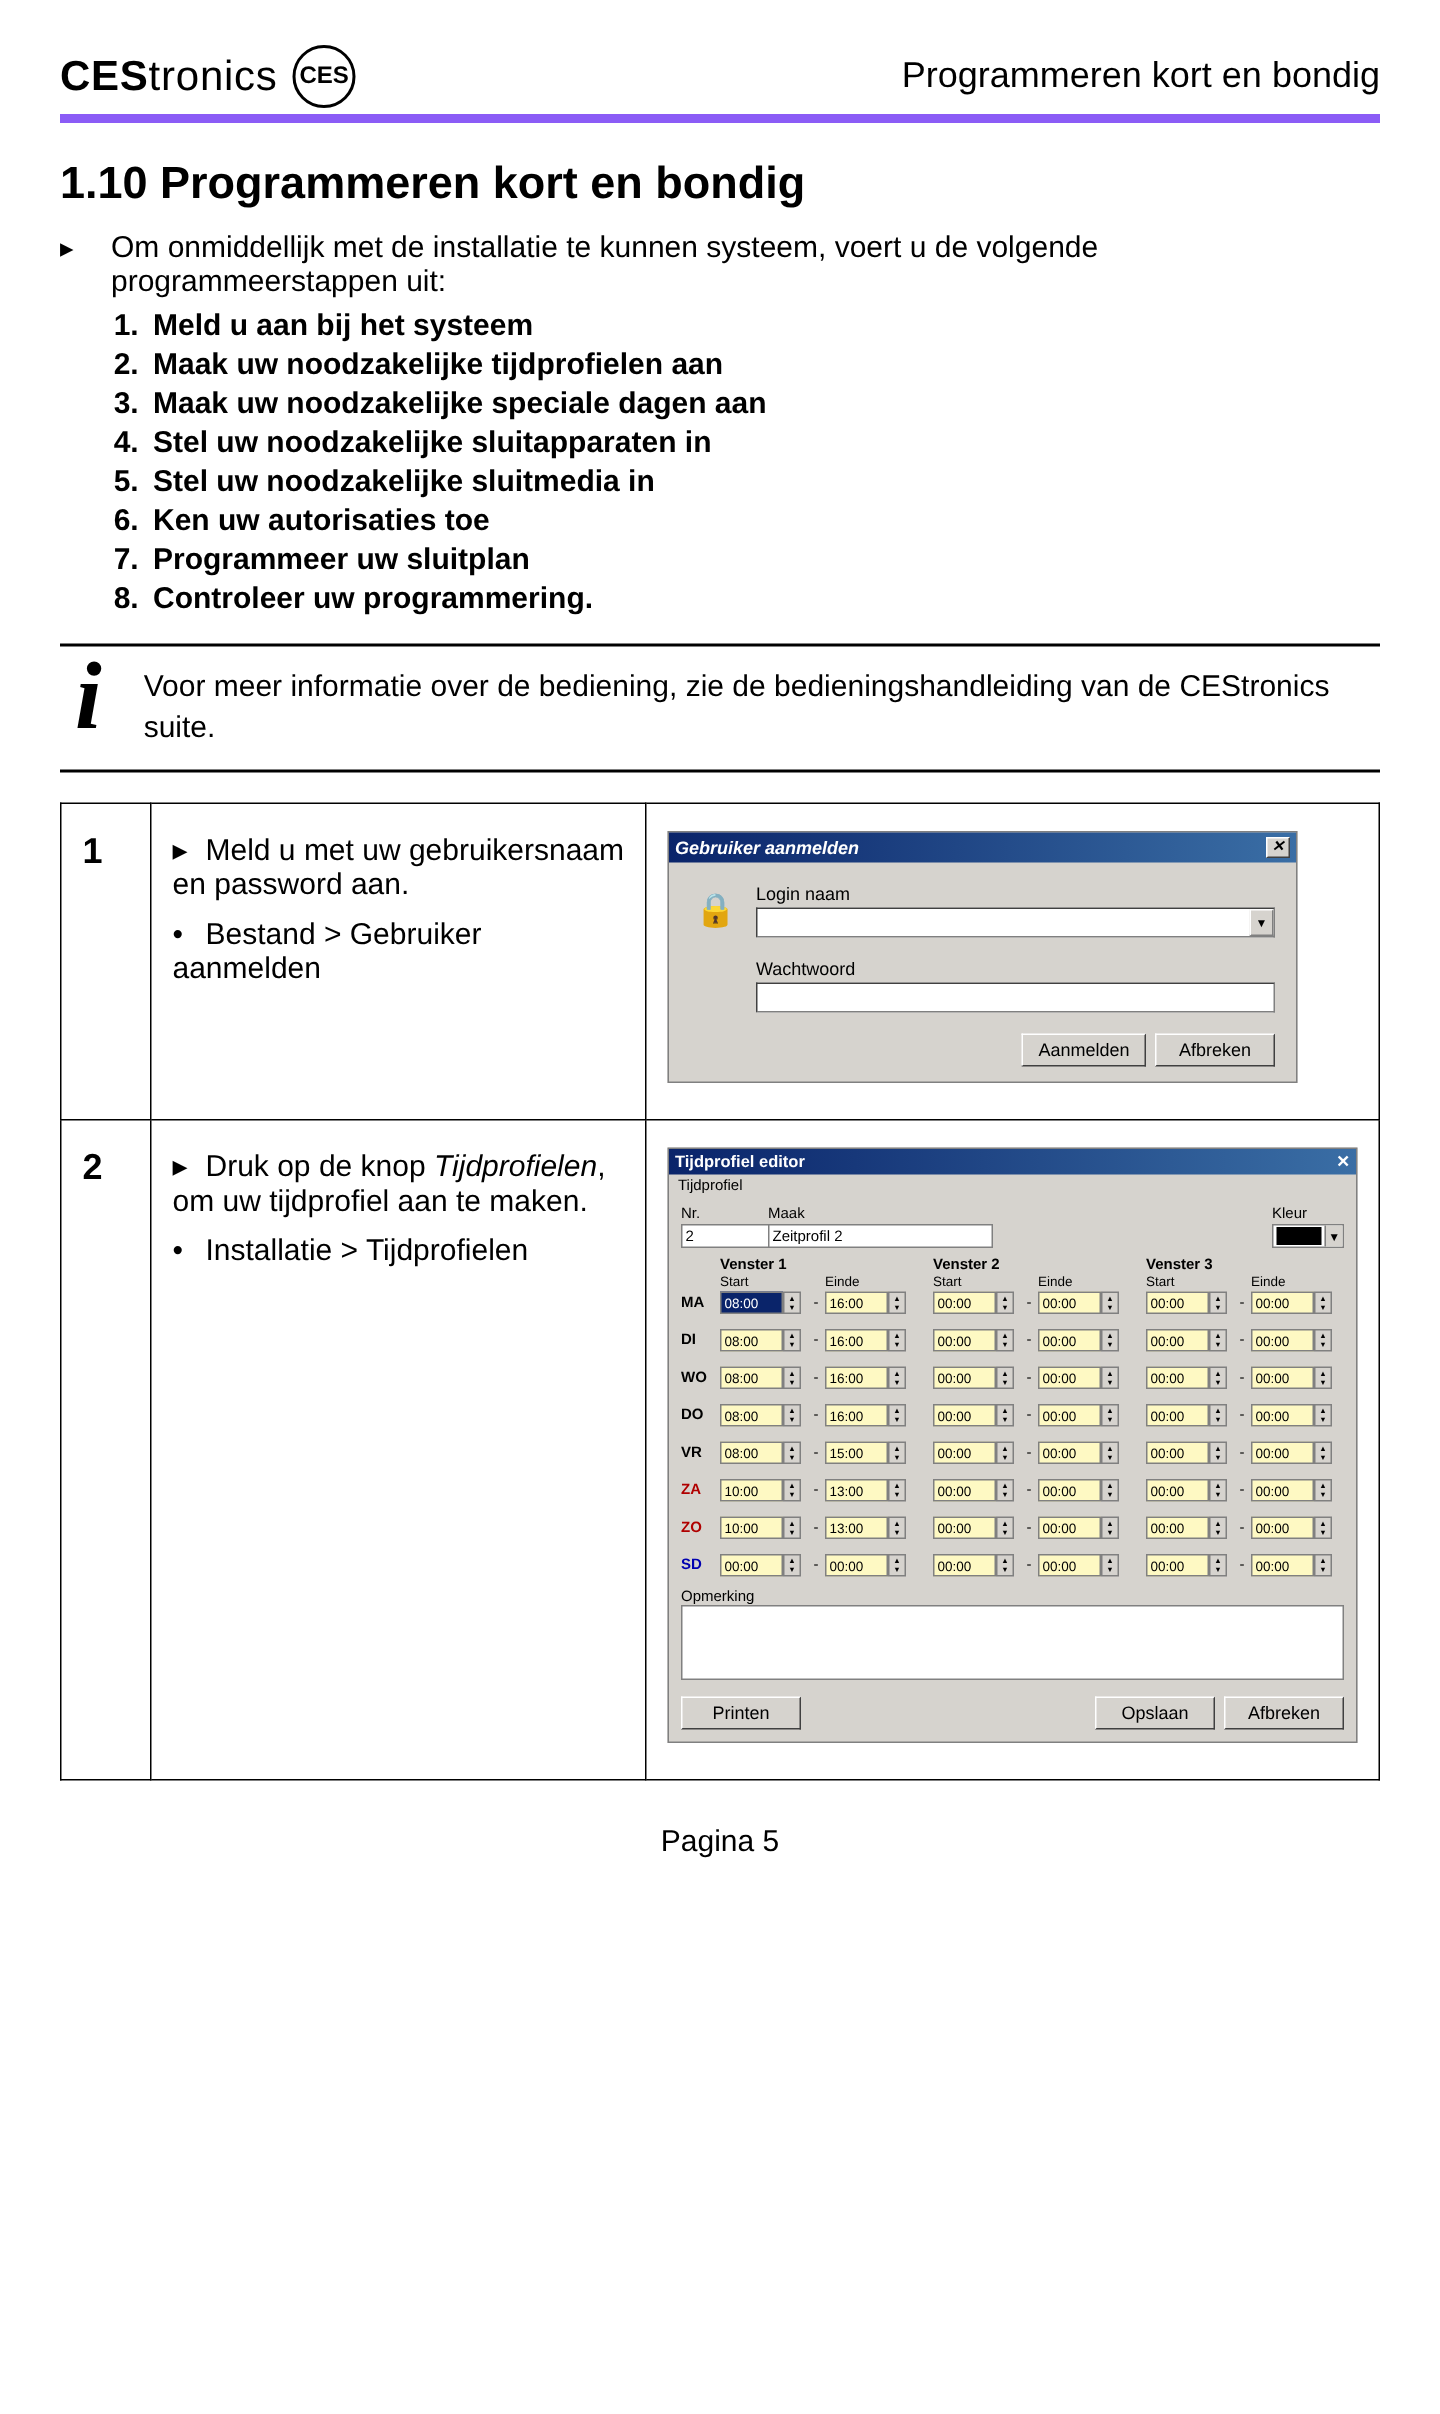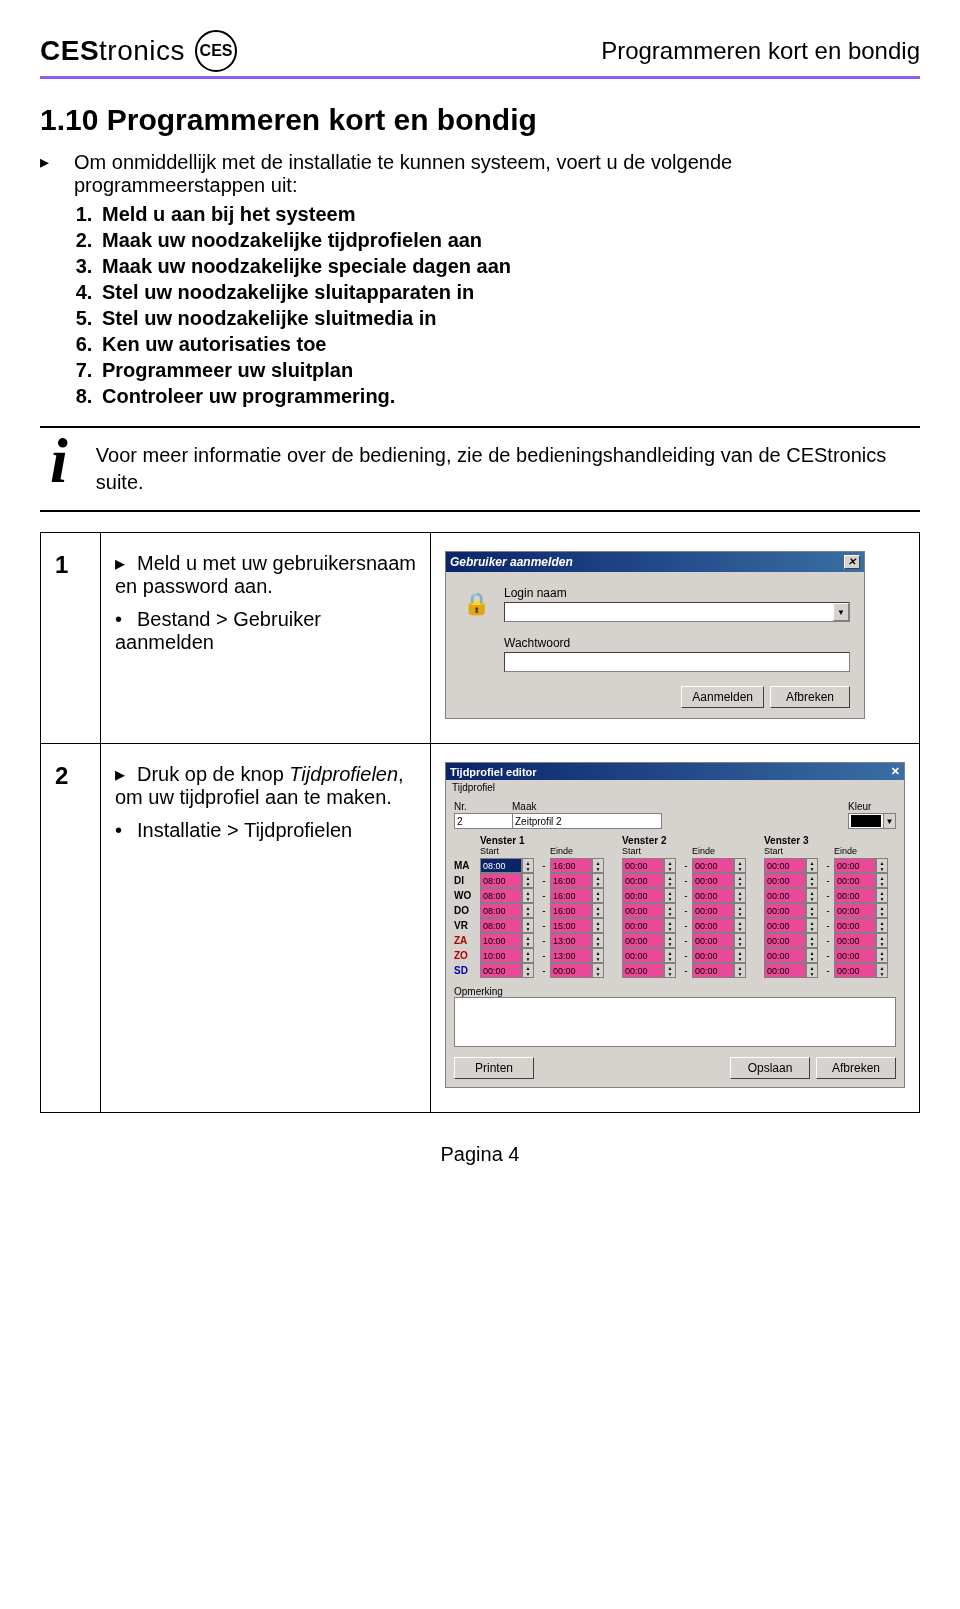--- a/index.html
+++ b/index.html
@@ -11,21 +11,21 @@
     color: #000;
     width: 960px;
   }
   .page {
     padding: 30px 40px 20px 40px;
   }
   .header {
     display: flex;
     justify-content: space-between;
     align-items: center;
-    border-bottom: 3px solid #8b5cf6;
+    border-bottom: 6px solid #8b5cf6;
     padding-bottom: 4px;
     margin-bottom: 24px;
   }
   .logo-block {
     display: flex;
     align-items: center;
     gap: 10px;
   }
   .logo-text {
     font-size: 28px;
@@ -244,21 +244,21 @@
   .dlg2 .nrfield { width:44px; display:flex; }
   .dlg2 .spin { width:12px;height:16px;background:#d6d3ce;border:1px solid #808080;font-size:6px;display:flex;flex-direction:column;}
   .dlg2 .spin span{flex:1;display:flex;align-items:center;justify-content:center;}
   .dlg2 .naamfield { width:150px; }
   .dlg2 .kleurfield { width:48px;height:16px;border:1px solid #808080;background:#fff;display:flex;align-items:center;}
   .dlg2 .kleurbox{width:30px;height:12px;background:#000;margin-left:2px;}
   .dlg2 .kleurarrow{margin-left:auto;width:12px;font-size:8px;display:flex;align-items:center;justify-content:center;background:#d6d3ce;border-left:1px solid #808080;height:14px;}
   .dlg2 .grid {
     display:grid;
     grid-template-columns: 26px repeat(3, 58px 12px 58px 14px);
-    row-gap:0;
+    row-gap:10px;
     align-items:center;
     font-size:10px;
   }
   .dlg2 .ghdr {
     display:grid;
     grid-template-columns: 26px repeat(3, 142px);
     font-size:10px;
     font-weight:bold;
     margin-bottom:0px;
   }
@@ -266,21 +266,21 @@
     display:grid;
     grid-template-columns: 26px repeat(3, 58px 12px 58px 14px);
     font-size:9px;
     margin-bottom:2px;
   }
   .dlg2 .daylbl { font-weight:bold; font-size:10px; }
   .dlg2 .tcell {
     display:flex;align-items:center;
   }
   .dlg2 .tcell input{
-    width:42px;height:15px;border:1px solid #808080;background:#ec4899;font-size:9px;padding:0 2px;
+    width:42px;height:15px;border:1px solid #808080;background:#fef9c3;font-size:9px;padding:0 2px;
   }
   .dlg2 .tspin{width:12px;height:15px;background:#d6d3ce;border:1px solid #808080;display:flex;flex-direction:column;font-size:5px;}
   .dlg2 .tspin span{flex:1;display:flex;align-items:center;justify-content:center;}
   .dlg2 .dash{text-align:center;}
   .dlg2 .sel input{background:#0a246a;color:#fff;}
   .dlg2 .c-red{color:#b00000;}
   .dlg2 .c-blue{color:#0000b0;}
   .dlg2 .opm {margin-top:8px;}
   .dlg2 .opm textarea{
     width:100%;height:50px;border:1px solid #808080;background:#fff;resize:none;font-size:10px;
@@ -835,15 +835,15 @@
               <button class="wbtn">Opslaan</button>
               <button class="wbtn">Afbreken</button>
             </div>
           </div>
         </div>
       </td>
     </tr>
   </tbody>
     </table>
 
-  <div class="footer">Pagina 4</div>
+  <div class="footer">Pagina 5</div>
 
 </div>
 
 </body></html>

